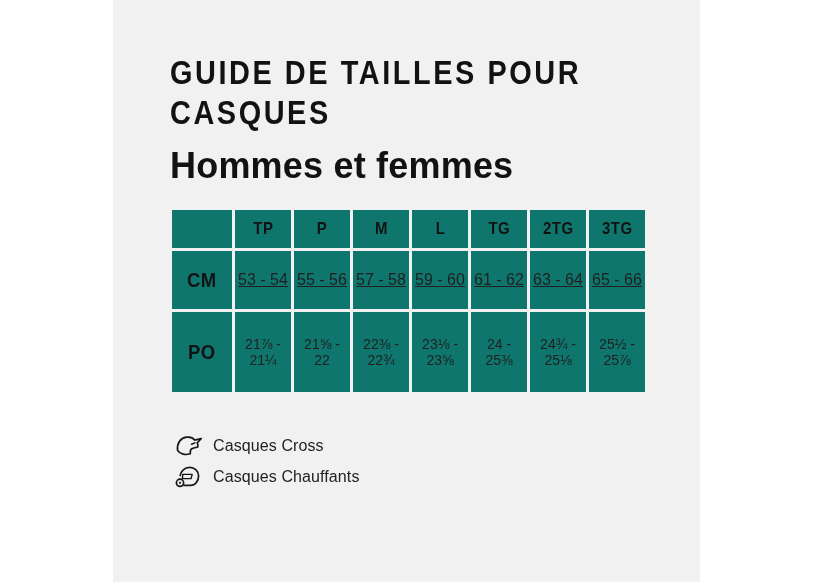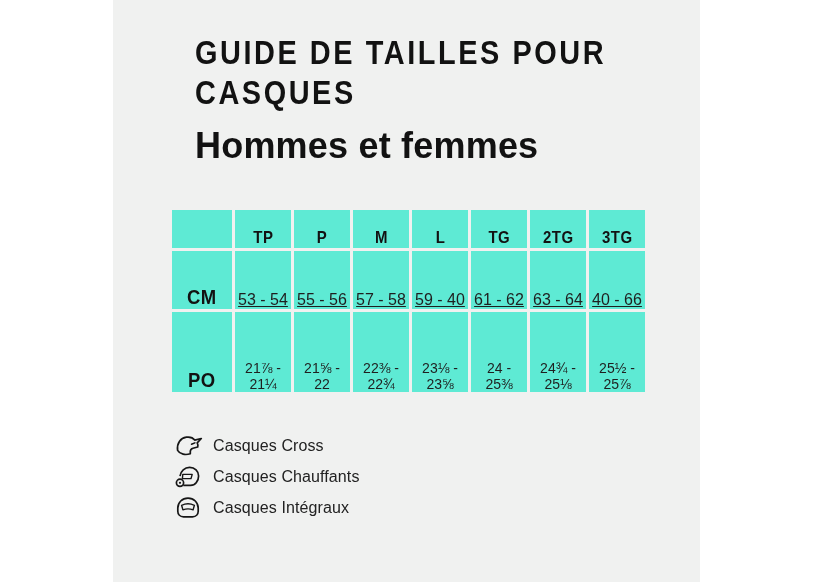--- a/index.html
+++ b/index.html
@@ -10,43 +10,43 @@
     position:relative; width:813px; height:587px;
     background:#ffffff; overflow:hidden; margin:0 auto;
   }
 
   .panel {
     position:absolute; left:113px; top:0;
     width:587px; height:582px; background:#f0f1f0;
   }
 
   
-  .title-block { position:absolute; left:57px; top:32px; color:#121212;margin-left:25px; }
+  .title-block { position:absolute; left:57px; top:52px; color:#121212; }
   .title-line {
     display:block; font-weight:700; font-size:34px;
     line-height:40px; height:40px; letter-spacing:3px;
     transform:scaleX(0.85); transform-origin:0 50%;
     white-space:nowrap; color:#121212;
   }
   .subtitle {
     display:block; margin-top:13px; font-weight:700;
     font-size:36px; letter-spacing:0.2px; color:#121212;
   }
 
   
   .size-table {
     position:absolute; left:59px; top:210px;
     display:grid;
     grid-template-columns:60px repeat(7,56px);
     grid-template-rows:38px 58px 80px;
     gap:3px;
   }
   .cell {
-    background:#5eead4; display:flex;
-    align-items:flex-end; justify-content:center;
+    background:#0f766e; display:flex;
+    align-items:center; justify-content:center;
     color:#1f1f1f; text-align:center;
   }
   .cond { display:inline-block; transform:scaleX(0.88); transform-origin:50% 50%; }
   .cell.head  { font-weight:700; font-size:17px; letter-spacing:0.5px; color:#121212; }
   .cell.label { font-weight:700; font-size:21px; letter-spacing:0.5px; color:#121212; }
   .cell.cm    { font-size:16px;text-decoration:underline; }
   .cell.po    { font-size:14px; line-height:16px; white-space:pre-line; }
 
   
   .legend { position:absolute; left:60px; top:432px; }
@@ -90,24 +90,24 @@
       <div class="cell head">
           <span class="cond">3TG</span>
         </div>
 
       <div class="cell label">
           <span class="cond">CM</span>
         </div>
       <div class="cell cm">53 - 54</div>
       <div class="cell cm">55 - 56</div>
       <div class="cell cm">57 - 58</div>
-      <div class="cell cm">59 - 40</div>
+      <div class="cell cm">59 - 60</div>
       <div class="cell cm">61 - 62</div>
       <div class="cell cm">63 - 64</div>
-      <div class="cell cm">40 - 66</div>
+      <div class="cell cm">65 - 66</div>
 
       <div class="cell label">
           <span class="cond">PO</span>
         </div>
       <div class="cell po">21⅞ -
 21¼</div>
       <div class="cell po">21⅝ -
 22</div>
       <div class="cell po">22⅜ -
 22¾</div>
@@ -138,25 +138,16 @@
           <svg width="30" height="26" viewBox="0 0 30 26">
             <path d="M7 12.2C7.6 7 11.8 3.4 16.6 3.4c5.2 0 9 3.8 9 8.6 0 2.4-.8 4.7-2.2 6.4-1.4 1.8-3.3 3-5.9 3h-7.2" fill="none" stroke="#161616" stroke-width="1.7" stroke-linejoin="round"></path>
             <path d="M9.8 10.4h9.4l-1.2 4.2h-8.6z" fill="none" stroke="#161616" stroke-width="1.4" stroke-linejoin="round"></path>
             <circle cx="7" cy="18.8" r="3.6" fill="none" stroke="#161616" stroke-width="1.7"></circle>
             <circle cx="7" cy="18.8" r="1.1" fill="#161616"></circle>
           </svg>
         </span>
         <span class="legend-label">Casques Chauffants</span>
       </div>
 
-      <div class="legend-row">
-        <span class="legend-icon">
-          <svg width="30" height="26" viewBox="0 0 30 26">
-            <path d="M4.8 13.1C4.8 7.4 9.2 3.2 15 3.2s10.2 4.2 10.2 9.9v3.1c0 3.3-2.3 5.6-5.7 5.6H10.5c-3.4 0-5.7-2.3-5.7-5.6z" fill="none" stroke="#161616" stroke-width="1.7" stroke-linejoin="round"></path>
-            <path d="M8.6 10.3c4.1-1.9 8.7-1.9 12.8 0l-1.3 4.5c-3.3-1.2-6.9-1.2-10.2 0z" fill="none" stroke="#161616" stroke-width="1.4" stroke-linejoin="round"></path>
-          </svg>
-        </span>
-        <span class="legend-label">Casques Intégraux</span>
-      </div>
 
     </div>
   </div>
 </div>
 
 </body></html>

